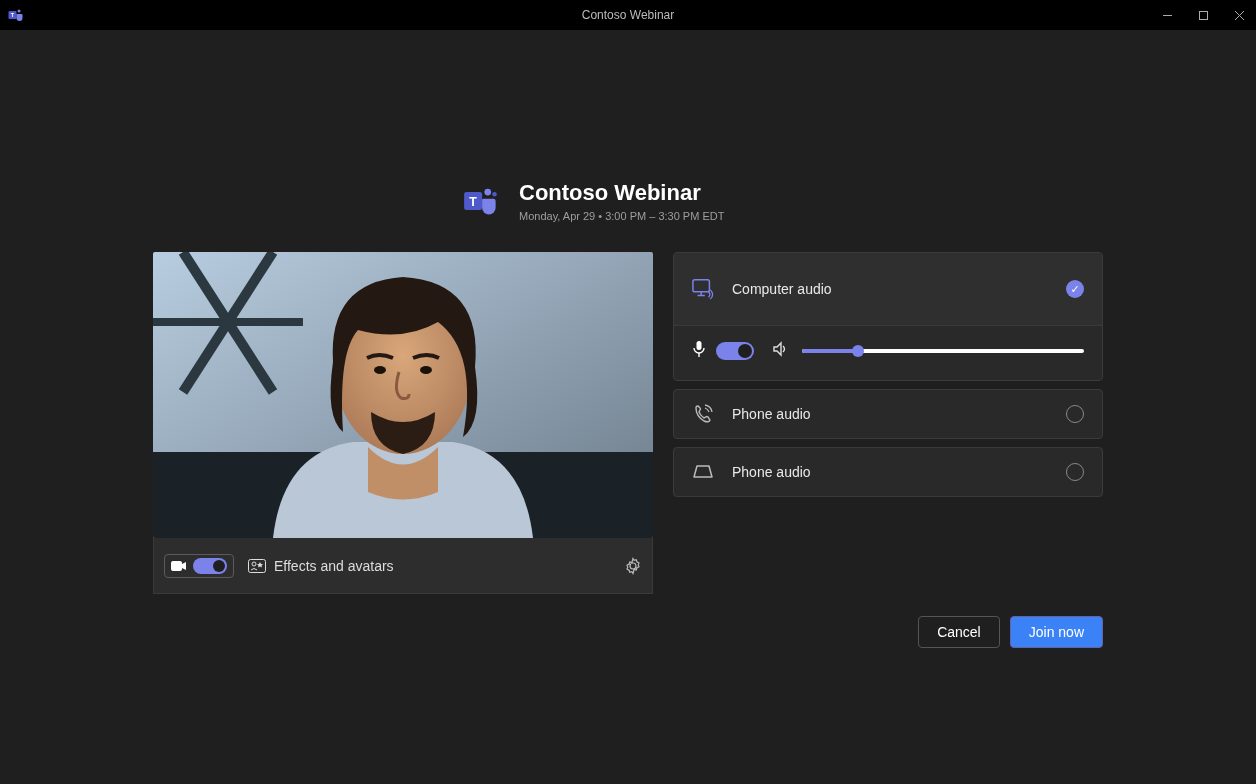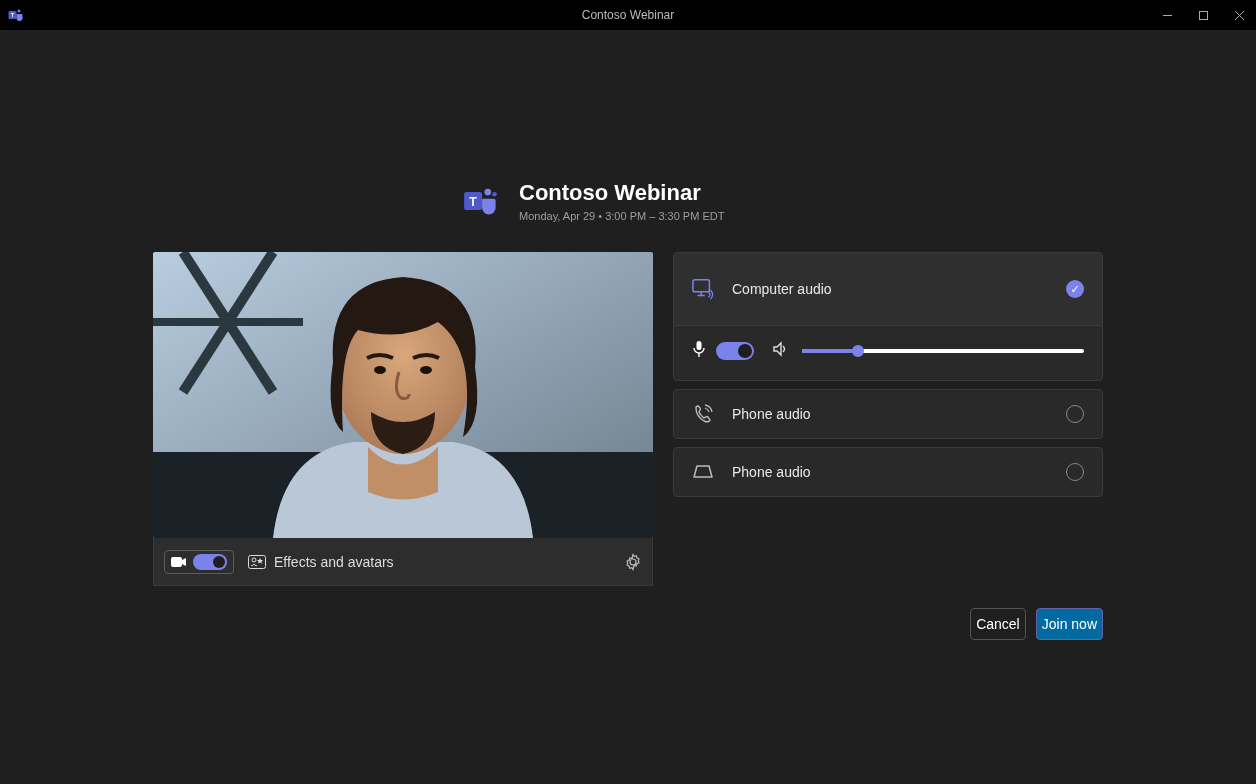--- a/index.html
+++ b/index.html
@@ -98,21 +98,21 @@
       background: #333;
       border-radius: 2px;
       overflow: hidden;
       position: relative;
     }
     .video-preview svg {
       width: 100%;
       height: 100%;
     }
     .video-toolbar {
-      height: 48px;
+      height: 56px;
       background: #2d2d2d;
       border: 1px solid #3a3a3a;
       border-top: none;
       display: flex;
       align-items: center;
       padding: 0 10px;
       gap: 14px;
     }
     .toggle-box {
       display: flex;
@@ -293,32 +293,32 @@
     }
     .footer-row {
       width: 950px;
       display: flex;
       justify-content: flex-end;
       gap: 10px;
       margin-top: 22px;
     }
     .btn {
       height: 32px;
-      padding: 0 5px;
+      padding: 0 18px;
       border-radius: 4px;
       font-size: 14px;
       display: flex;
       align-items: center;
       cursor: pointer;
       border: 1px solid #555;
       background: transparent;
       color: #fff;
     }
     .btn.primary {
-      background: #0369a1;
+      background: #3b82f6;
       border: 1px solid #6264a7;
     }
     .icon-svg { display: block; }
   </style>
 </head>
 <body>
 
 <div class="titlebar">
   <div class="titlebar-left">
     <span class="app-icon">

